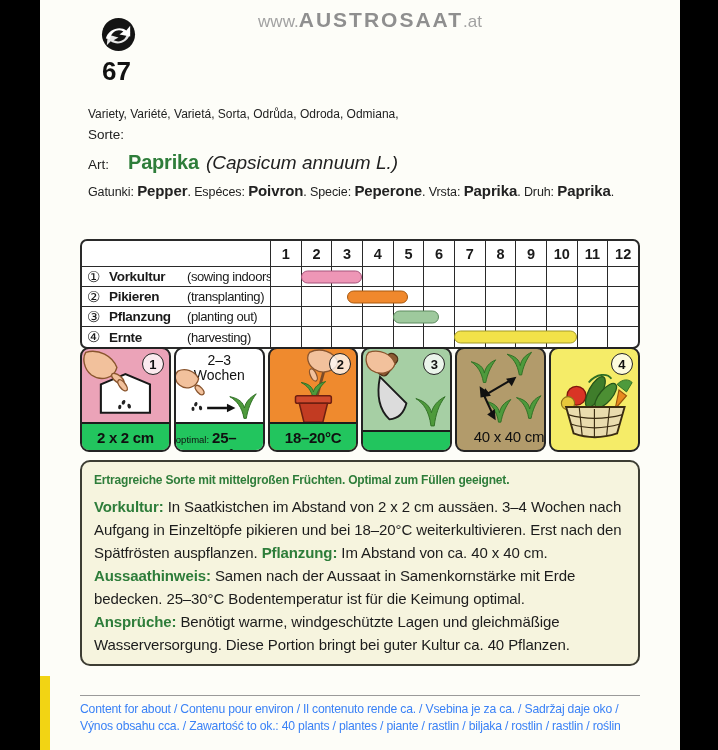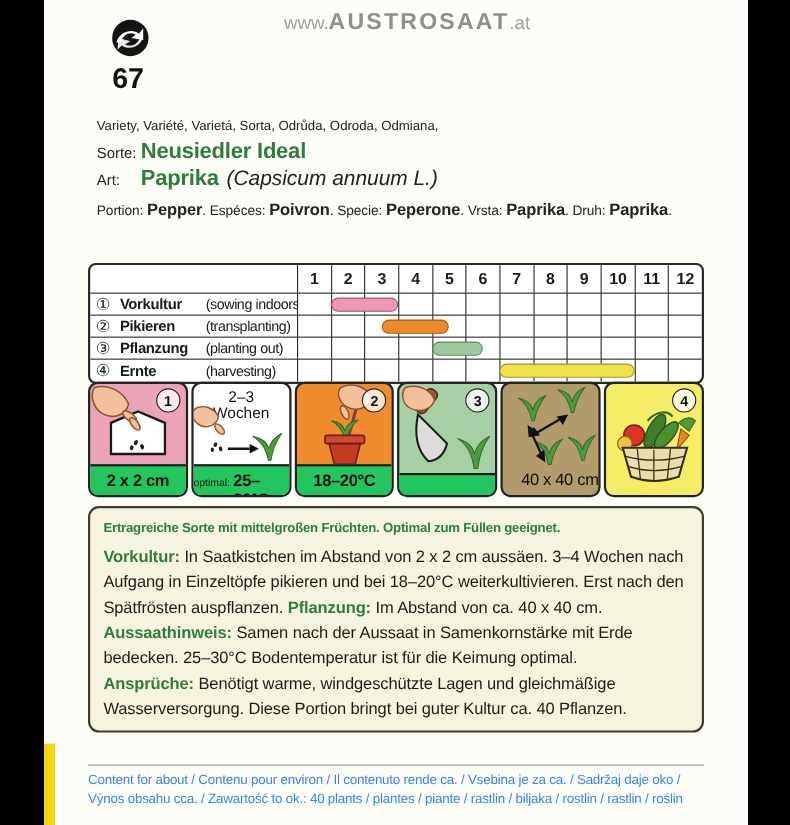--- a/index.html
+++ b/index.html
@@ -95,30 +95,29 @@
     <path fill="#fff" d="M6 23 C9 13 21 10 27 15 L31 10 L31 21 L20 19 L24 16 C19 13 12 15 10 24 Z"></path>
     <path fill="#fff" d="M31 17 C30 27 18 31 11 26 L7 30 L8 19 L19 22 L14 25 C20 28 27 25 28 17 Z" opacity="0.9"></path>
   </svg>
 
   <div class="prodnum">67</div>
 
   <div class="langs">Variety, Variété, Varietá, Sorta, Odrůda, Odroda, Odmiana,</div>
 
   <div class="kvrow sorte-row">
     <span class="lbl">Sorte:</span>
-    <span class="val">Neusiedler Ideal</span>
   </div>
   <div class="kvrow art-row">
     <span class="lbl">Art:</span>
     <span class="val">Paprika</span>
     <span class="latin">(Capsicum annuum L.)</span>
   </div>
 
   <div class="species">
-    <div><span>Portion: </span><span class="b">Pepper</span><span>. Espéces: </span><span class="b">Poivron</span><span>. Specie: </span><span class="b">Peperone</span><span>. Vrsta: </span><span class="b">Paprika</span><span>. Druh: </span><span class="b">Paprika</span><span>.</span></div>
+    <div><span>Gatunki: </span><span class="b">Pepper</span><span>. Espéces: </span><span class="b">Poivron</span><span>. Specie: </span><span class="b">Peperone</span><span>. Vrsta: </span><span class="b">Paprika</span><span>. Druh: </span><span class="b">Paprika</span><span>.</span></div>
   </div>
 
   <div class="cal" id="cal">
     <div class="hdr" id="cal-hdr">
       <div class="corner"></div>
     <div class="mh">1</div>
         <div class="mh">2</div>
         <div class="mh">3</div>
         <div class="mh">4</div>
         <div class="mh">5</div>

